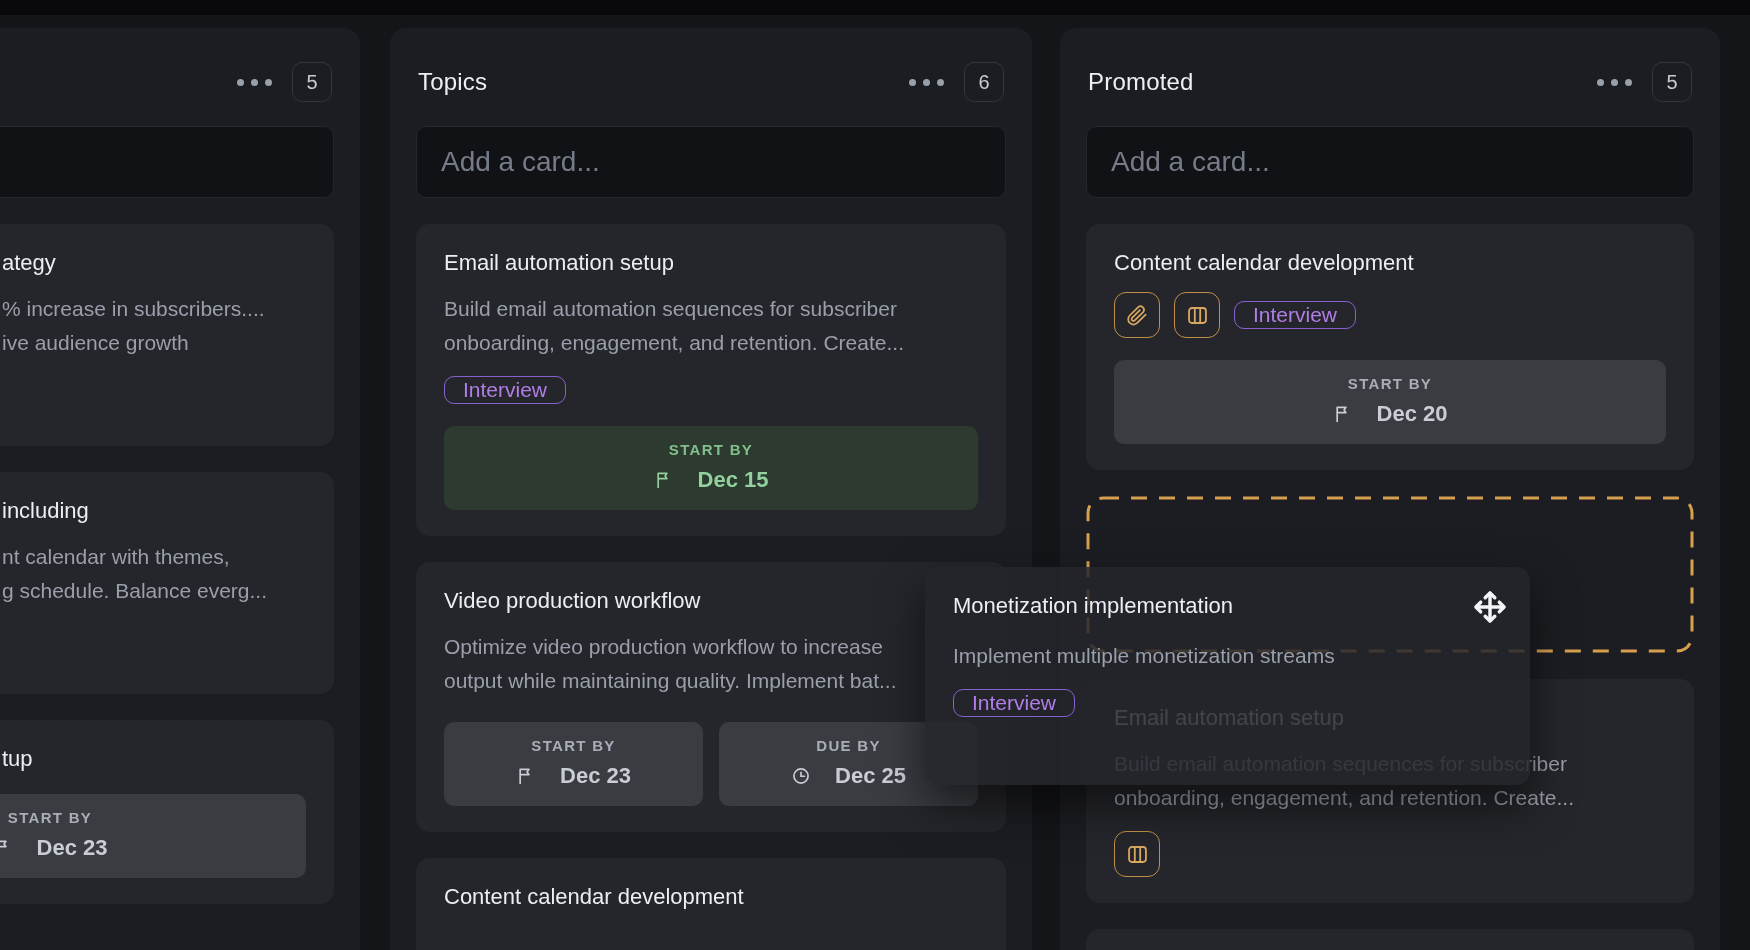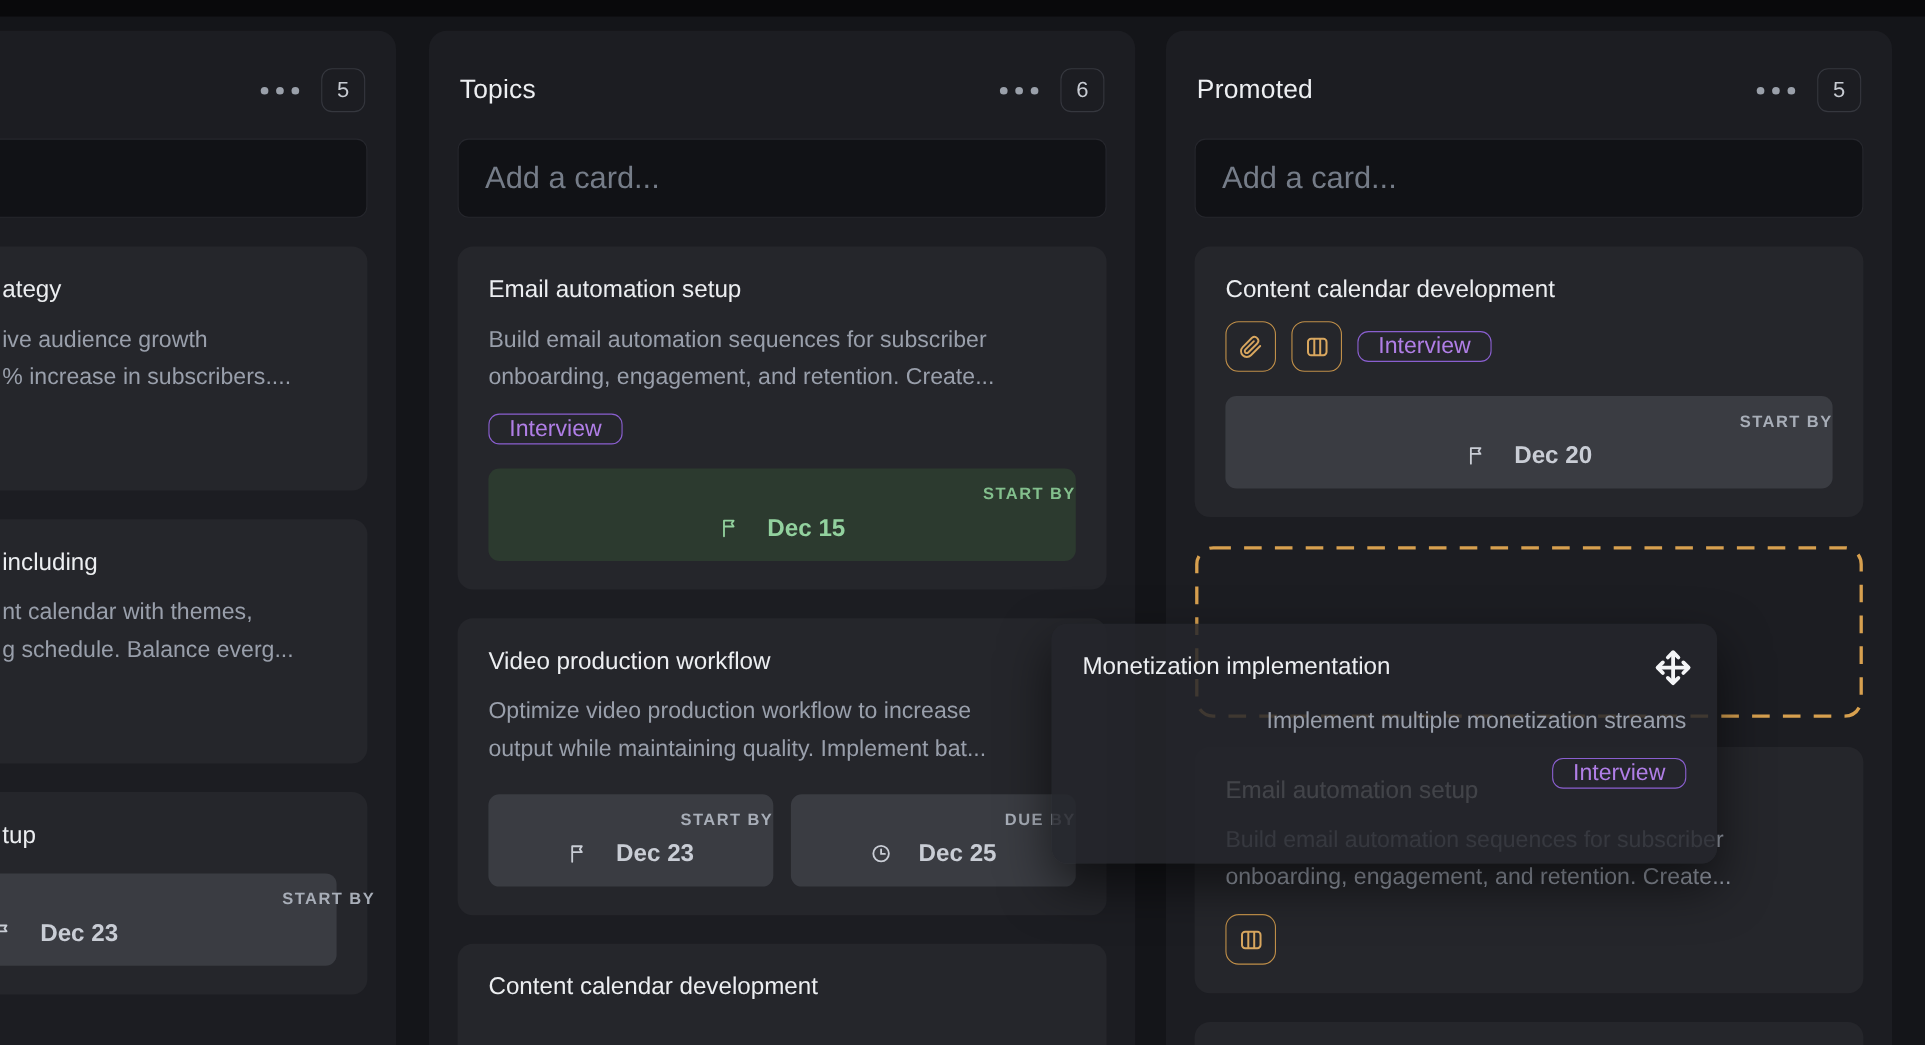--- a/index.html
+++ b/index.html
@@ -53,21 +53,21 @@
     white-space:nowrap;
   }
   .row-tags{display:flex;align-items:center;gap:14px;margin-top:16px;}
   .row-tags .tag{margin-top:0;}
   .chip{
     width:46px;height:46px;box-sizing:border-box;border:1.5px solid #c08f49;border-radius:12px;
     display:flex;align-items:center;justify-content:center;color:#d9a75f;flex:none;
   }
 
   .badge{
-    margin-top:22px;border-radius:10px;background:#3a3c42;text-align:right;
+    margin-top:22px;border-radius:10px;background:#3a3c42;text-align:center;
     padding:15px 0 17px;box-sizing:border-box;
   }
   .badge-label{font-size:15px;font-weight:700;letter-spacing:1.3px;color:#a8aeb8;}
   .badge-value{
     margin-top:9px;font-size:22px;font-weight:600;color:#c9cdd5;
     display:flex;align-items:center;justify-content:center;gap:24px;
   }
   .badge.green{background:#2c3a2f;}
   .badge.green .badge-label{color:#83bf8d;}
   .badge.green .badge-value{color:#92d19e;}
@@ -82,23 +82,23 @@
 
   
   .dropzone{position:relative;height:157px;flex:none;}
   .dropzone svg{position:absolute;inset:0;}
 
   
   .card.sliver{height:46px;flex:none;}
 
   
   .drag-card{
-    position:absolute;left:956px;top:567px;width:605px;height:218px;box-sizing:border-box;
+    position:absolute;left:925px;top:567px;width:605px;height:218px;box-sizing:border-box;
     background:rgba(37,38,43,0.85);border-radius:14px;padding:26px 28px;
-    box-shadow:0 20px 45px rgba(0,0,0,0.55);cursor:grabbing;z-index:50;text-align:right;
+    box-shadow:0 20px 45px rgba(0,0,0,0.55);cursor:grabbing;z-index:50;
   }
   .drag-head{display:flex;align-items:flex-start;justify-content:space-between;}
   .drag-card .card-desc{margin-top:14px;}
   .move-ic{color:#f4f5f7;margin-top:-4px;margin-right:-6px;flex:none;}
 
   svg{display:block;}
 </style>
 </head>
 <body>
 
@@ -138,22 +138,22 @@
       <div class="count">5</div>
     </div>
   </div>
   <input class="add-card" style="">
   <div class="cards">
 
     <div class="card">
       <div class="lpad">
         <div class="card-title">ategy</div>
         <div class="card-desc">
+          <div class="desc-line">% increase in subscribers....</div>
           <div class="desc-line">ive audience growth</div>
-          <div class="desc-line">% increase in subscribers....</div>
         </div>
         <div class="spacer-tag"></div>
       </div>
     </div>
 
     <div class="card">
       <div class="lpad">
         <div class="card-title">including</div>
         <div class="card-desc">
           <div class="desc-line">nt calendar with themes,</div>

